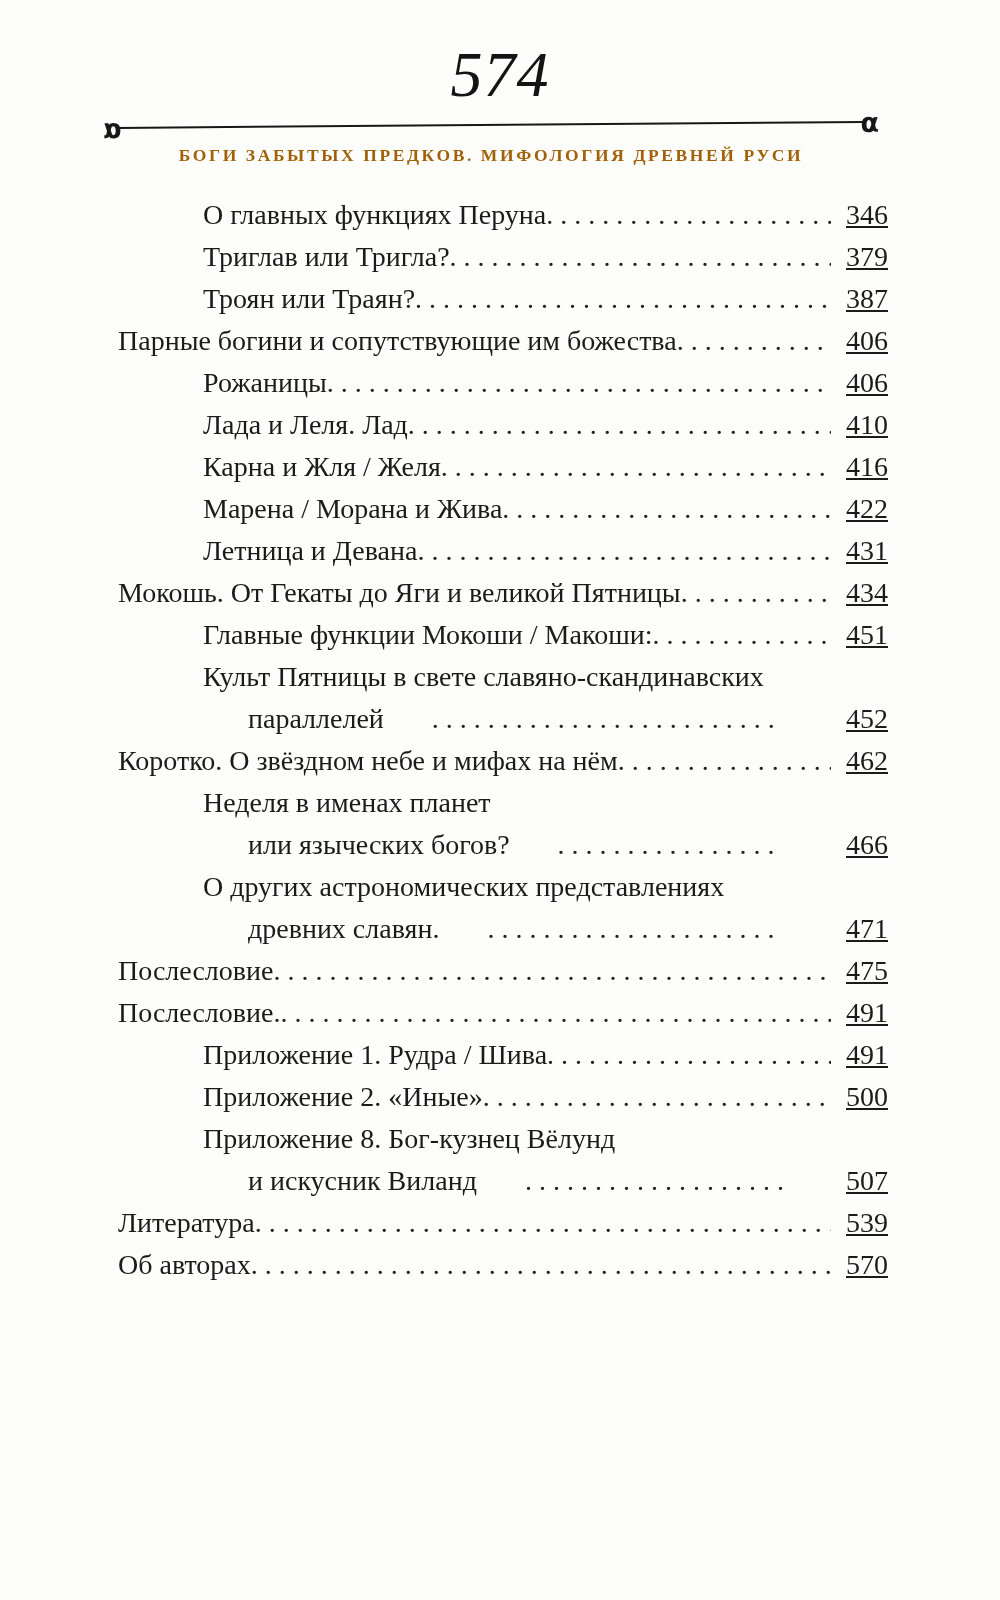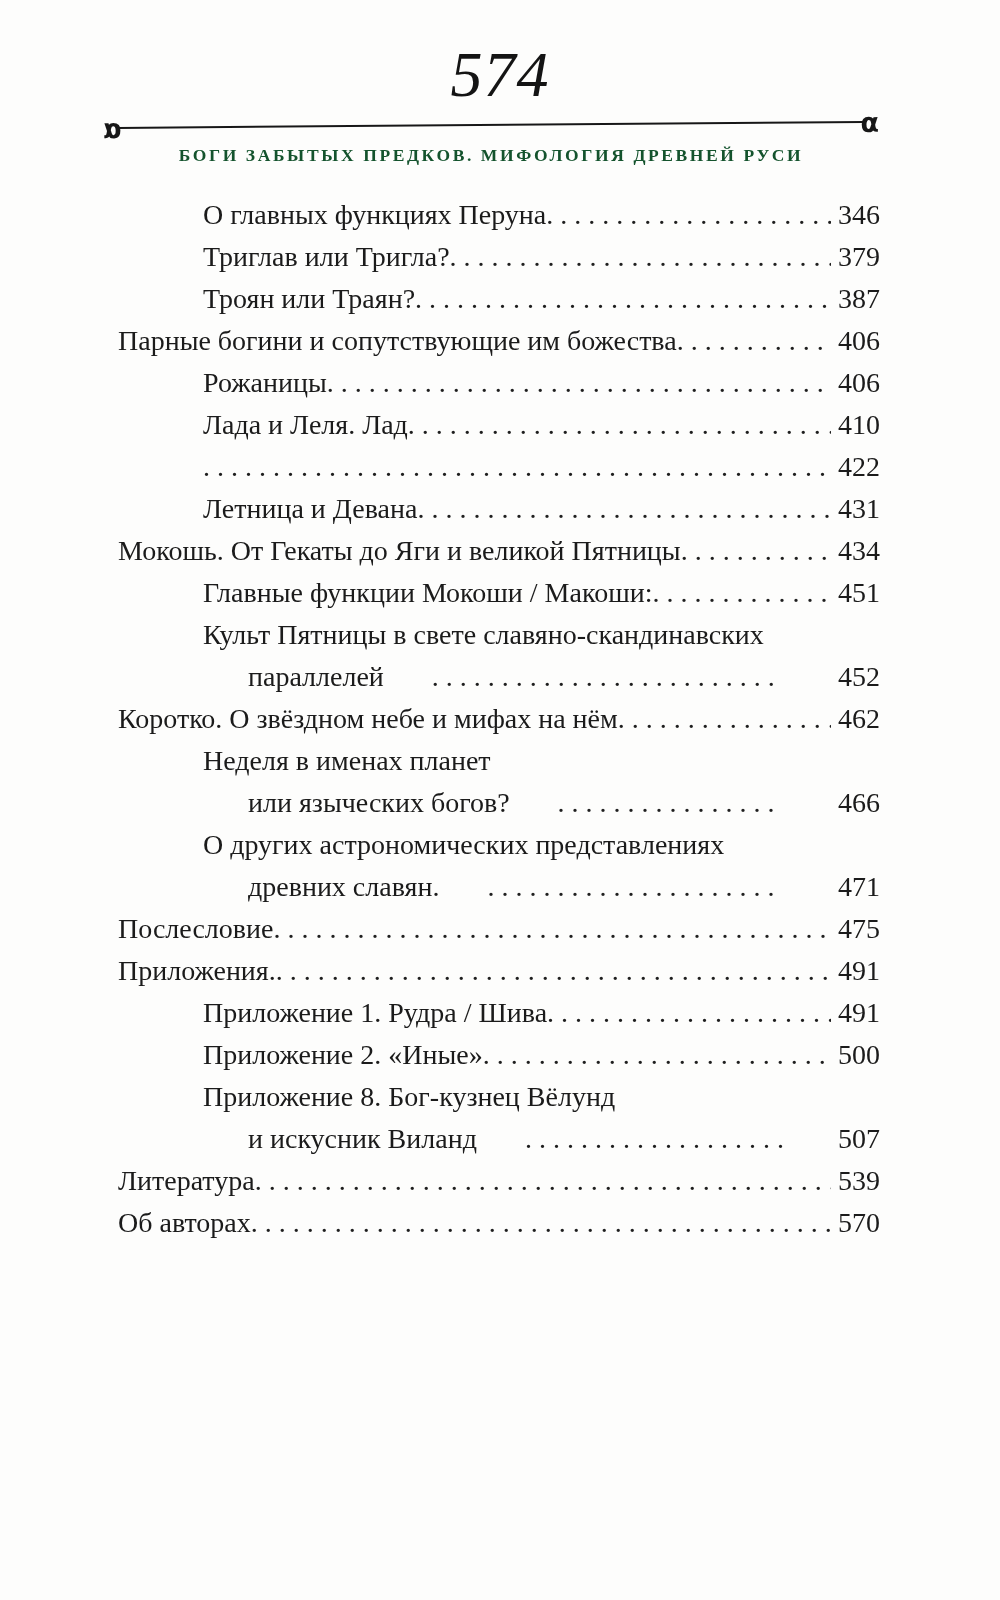--- a/index.html
+++ b/index.html
@@ -60,21 +60,21 @@
     margin-left: -4px;
   }
   .running-title {
     margin-left: 103px;
     width: 776px;
     text-align: center;
     font-size: 17.5px;
     font-weight: bold;
     letter-spacing: 2.6px;
     margin-top: 3px;
-    color: #14532d;
+    color: #a16207;
     white-space: nowrap;
   }
 
   
   .toc {
     margin-top: 28px;
     margin-left: 118px;
     width: 770px;
     font-size: 28px;
   }
@@ -97,21 +97,23 @@
     white-space: nowrap;
     min-width: 0;
     color: #1e1e1e;
   }
   .toc-leader::after {
     content: " . . . . . . . . . . . . . . . . . . . . . . . . . . . . . . . . . . . . . . . . . . . . . . . . . . . . . . . . . . . . . . . . . . . . . . . .";
   }
   .toc-page {
     flex: 0 0 auto;
     min-width: 50px;
+    text-align: right;
     padding-left: 7px;
+    text-decoration: underline;
   }
 </style>
 </head>
 <body>
 
 <div class="sheet">
 
   <div class="folio">574</div>
 
   <div class="rule-row">
@@ -147,20 +149,26 @@
         <span class="toc-title">Рожаницы</span>
         <span class="toc-leader"></span>
         <span class="toc-page">406</span>
       </div>
       <div class="toc-row i1">
         <span class="toc-title">Лада и Леля. Лад</span>
         <span class="toc-leader"></span>
         <span class="toc-page">410</span>
       </div>
       <div class="toc-row i1">
+        <span class="toc-title">Карна и Жля / Желя</span>
+        <span class="toc-leader"></span>
+        <span class="toc-page">416</span>
+      </div>
+      <div class="toc-row i1">
+        <span class="toc-title">Марена / Морана и Жива</span>
         <span class="toc-leader"></span>
         <span class="toc-page">422</span>
       </div>
       <div class="toc-row i1">
         <span class="toc-title">Летница и Девана</span>
         <span class="toc-leader"></span>
         <span class="toc-page">431</span>
       </div>
       <div class="toc-row i0">
         <span class="toc-title">Мокошь. От Гекаты до Яги и великой Пятницы</span>
@@ -200,21 +208,21 @@
         <span class="toc-title">древних славян.</span>
         <span class="toc-leader"></span>
         <span class="toc-page">471</span>
       </div>
       <div class="toc-row i0">
         <span class="toc-title">Послесловие</span>
         <span class="toc-leader"></span>
         <span class="toc-page">475</span>
       </div>
       <div class="toc-row i0">
-        <span class="toc-title">Приложения.</span>
+        <span class="toc-title">Послесловие.</span>
         <span class="toc-leader"></span>
         <span class="toc-page">491</span>
       </div>
       <div class="toc-row i1">
         <span class="toc-title">Приложение 1. Рудра / Шива</span>
         <span class="toc-leader"></span>
         <span class="toc-page">491</span>
       </div>
       <div class="toc-row i1">
         <span class="toc-title">Приложение 2. «Иные»</span>

